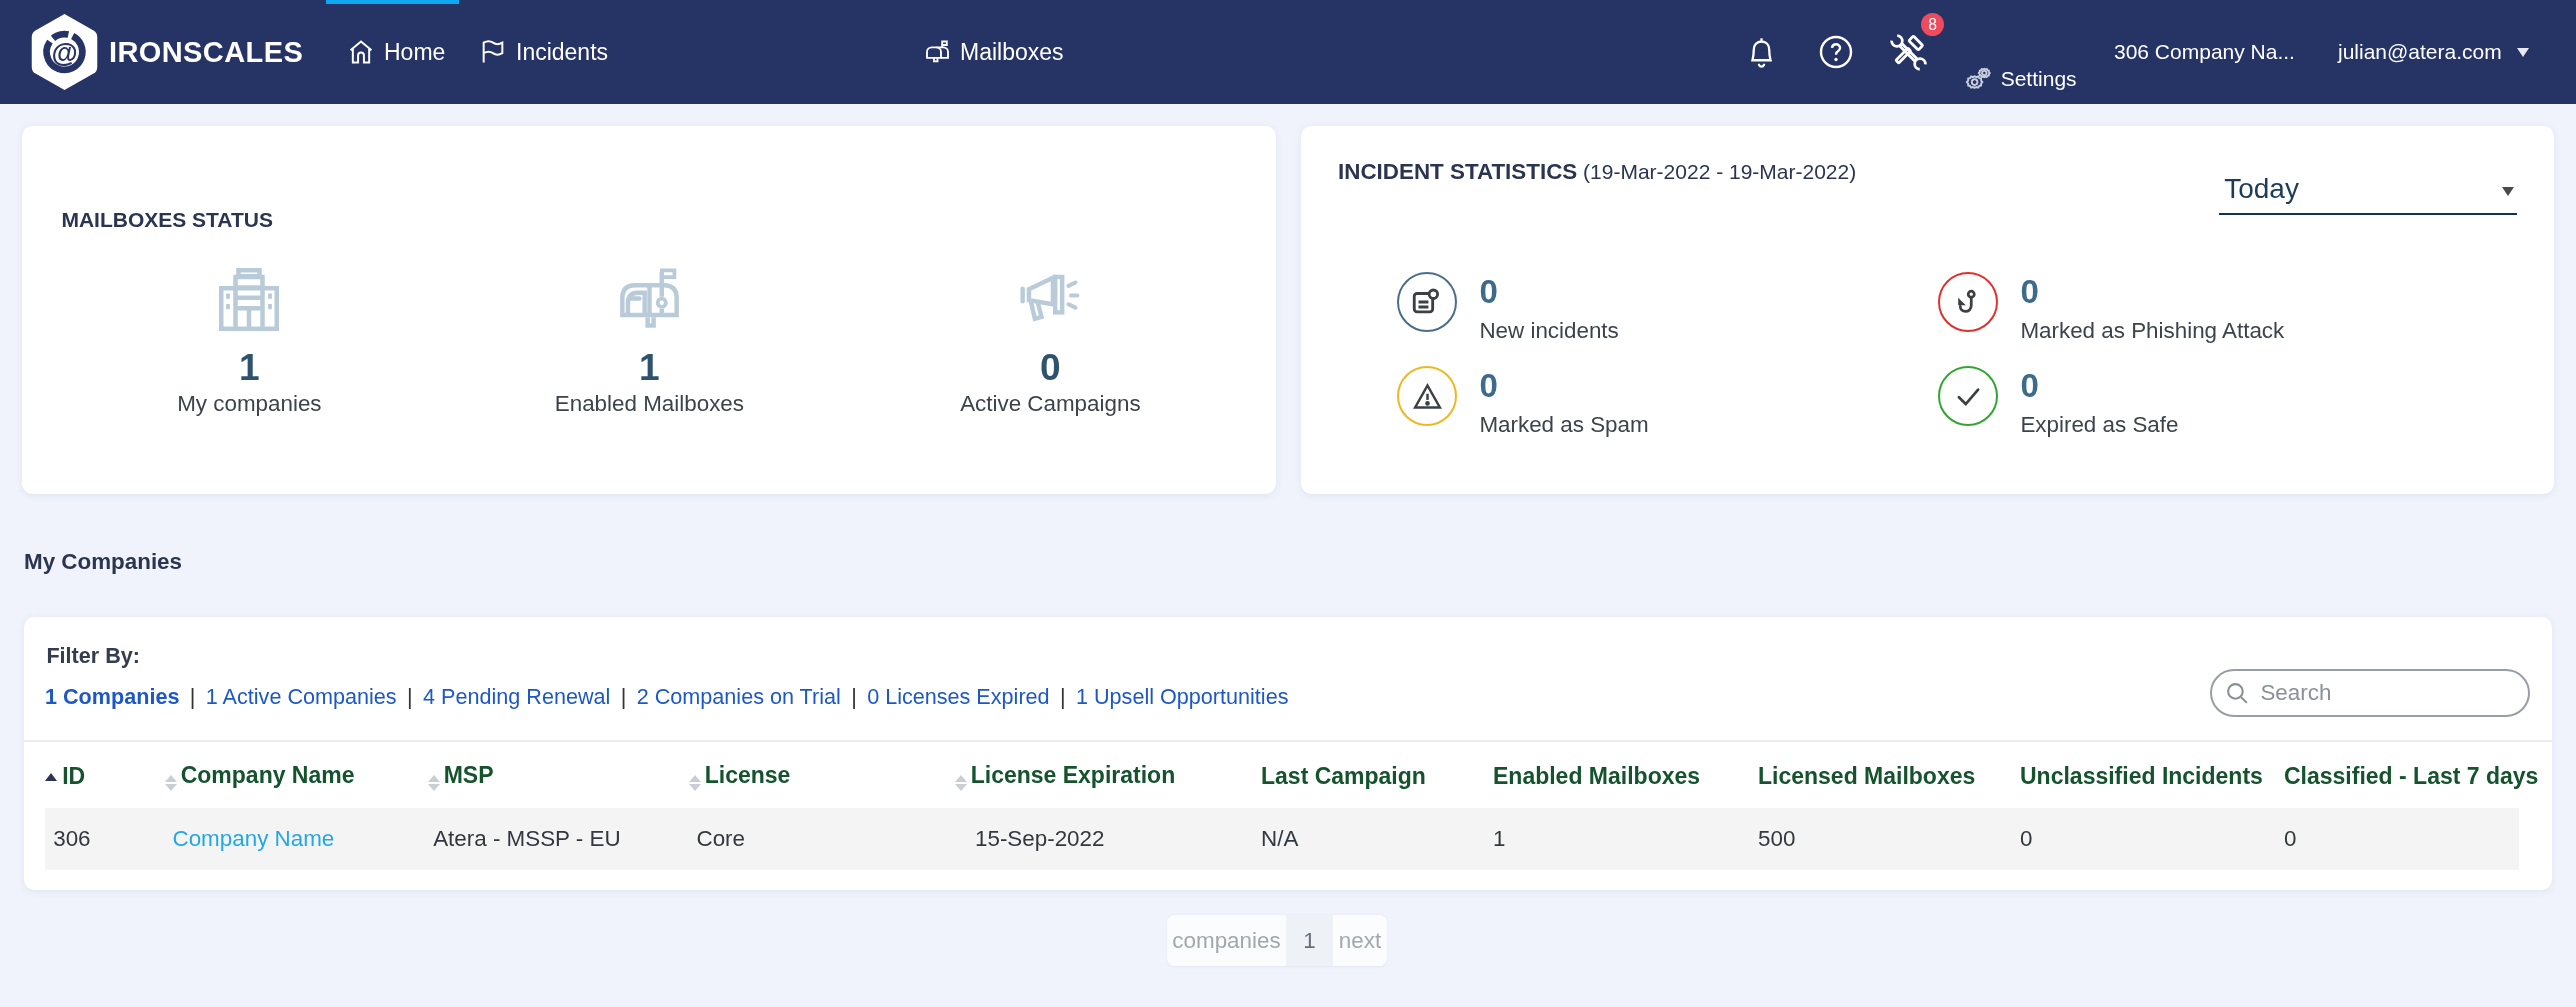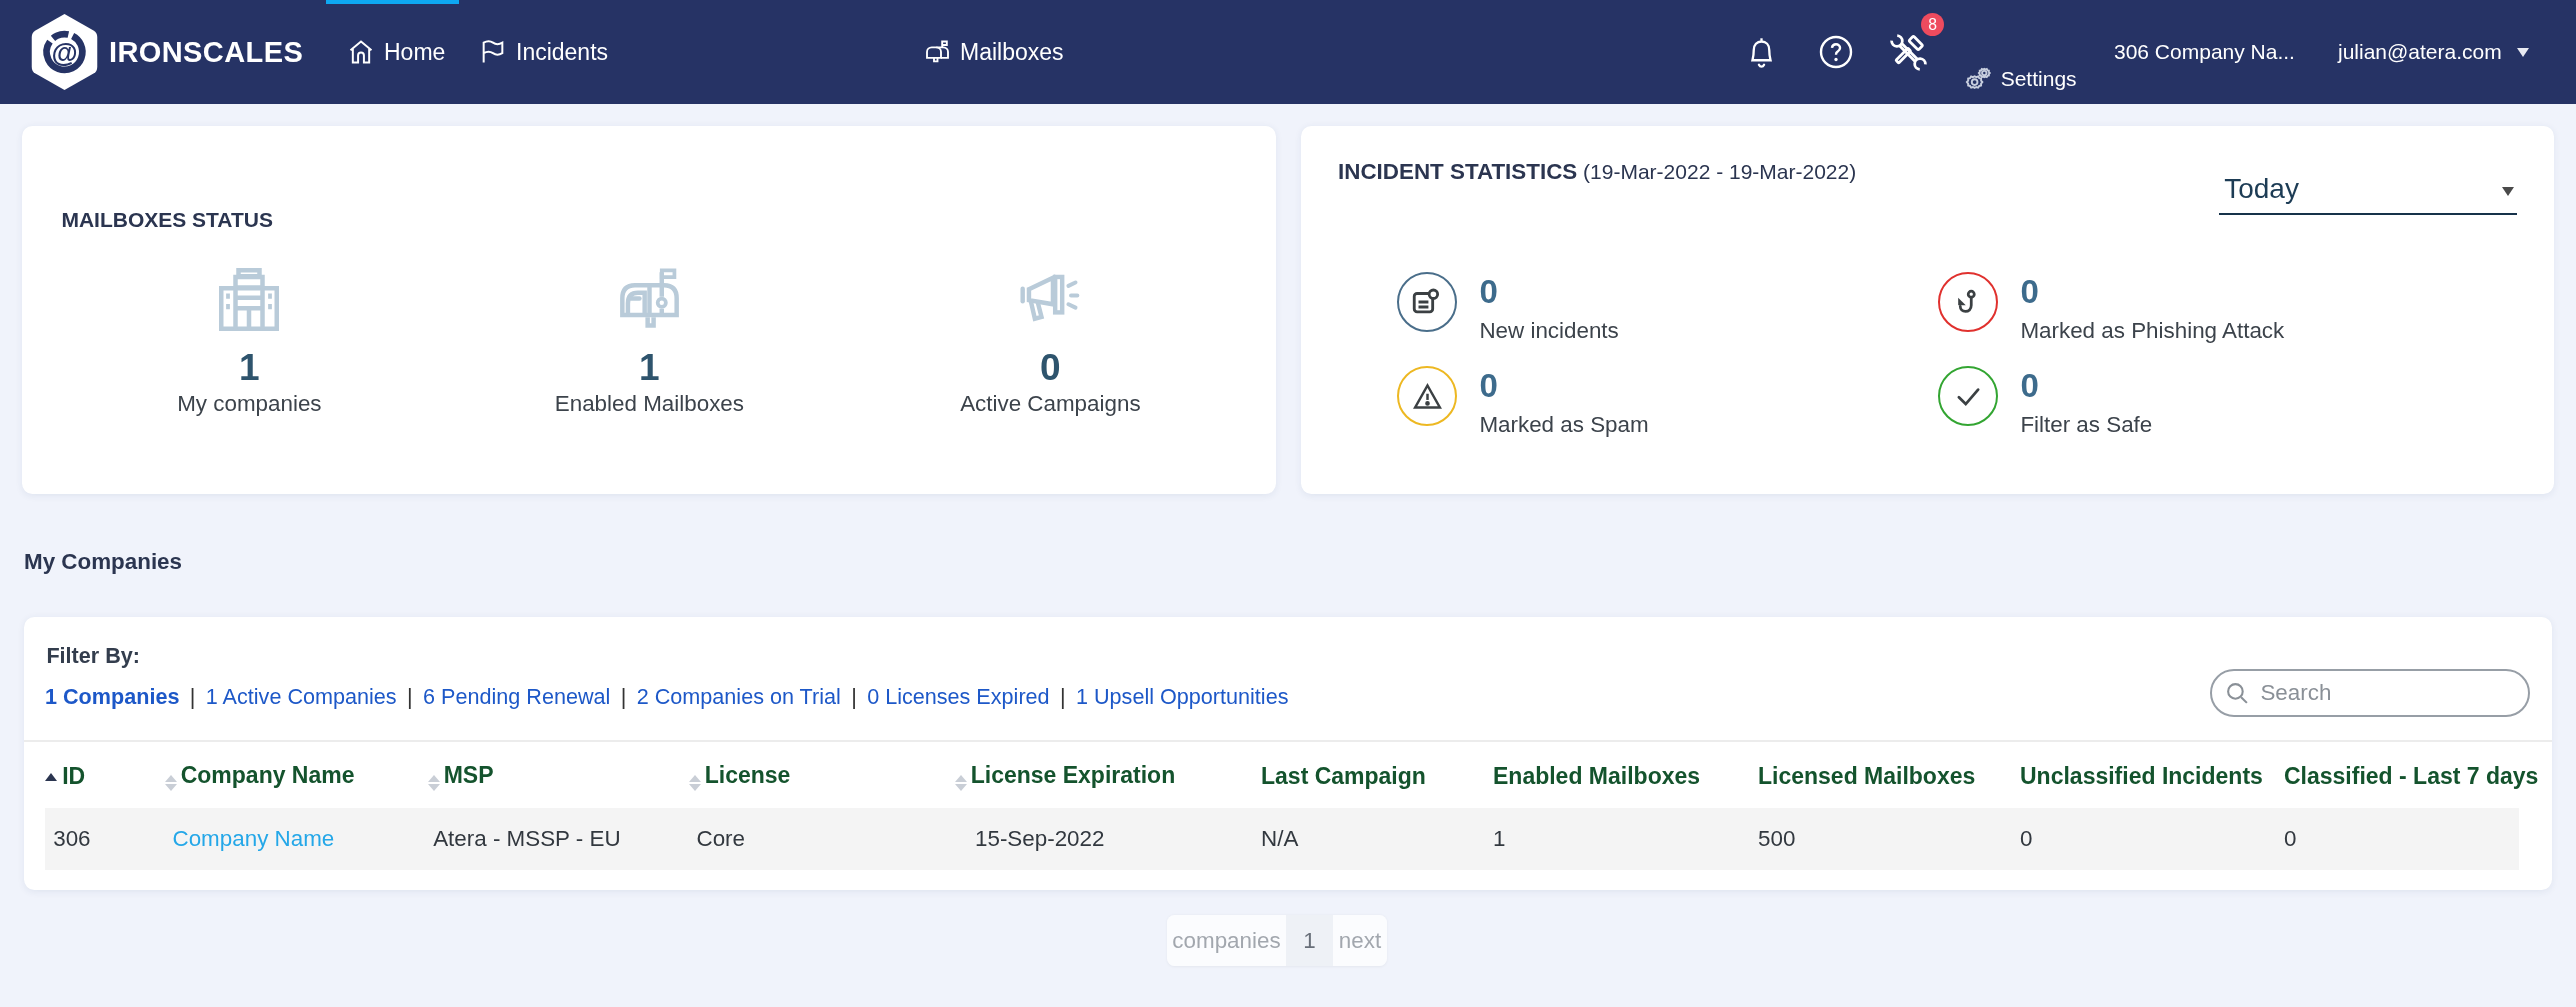--- a/index.html
+++ b/index.html
@@ -264,31 +264,31 @@
         </div>
     </div>
     <div class="istat" style="left:637px; top:240px;">
       <div class="icircle" style="border:2.2px solid #33a532;">
         <svg width="33" height="33" viewBox="0 0 24 24" fill="none" stroke="#3b4043" stroke-width="2">
             <path d="M5 12.5 L10 17.5 L19 7" stroke-linecap="round"></path>
           </svg>
       </div>
       <div class="txt">
           <div class="num">0</div>
-          <div class="lbl">Filter as Safe</div>
+          <div class="lbl">Expired as Safe</div>
         </div>
     </div>
   </div>
 
   <div id="mycompanies">My Companies</div>
 
   <div class="card" id="card3">
     <div id="filterby">Filter By:</div>
     <div id="filterlinks">
-      <a class="bold" href="#">1 Companies</a><span class="sep">|</span><a href="#">1 Active Companies</a><span class="sep">|</span><a href="#">6 Pending Renewal</a><span class="sep">|</span><a href="#">2 Companies on Trial</a><span class="sep">|</span><a href="#">0 Licenses Expired</a><span class="sep">|</span><a href="#">1 Upsell Opportunities</a>
+      <a class="bold" href="#">1 Companies</a><span class="sep">|</span><a href="#">1 Active Companies</a><span class="sep">|</span><a href="#">4 Pending Renewal</a><span class="sep">|</span><a href="#">2 Companies on Trial</a><span class="sep">|</span><a href="#">0 Licenses Expired</a><span class="sep">|</span><a href="#">1 Upsell Opportunities</a>
     </div>
     <div id="searchbox">
       <svg width="25" height="25" viewBox="0 0 24 24" fill="none" stroke="#8a9097" stroke-width="2">
           <circle cx="10" cy="10" r="7"></circle>
           <path d="M15.5 15.5 L21 21"></path>
         </svg>
       <span class="ph">Search</span>
     </div>
     <div id="tline"></div>
     <table id="tbl">

